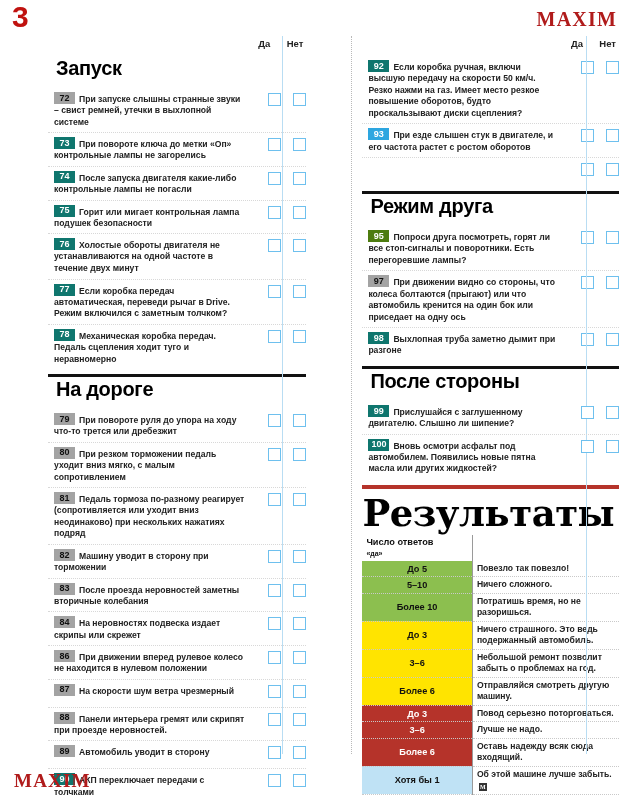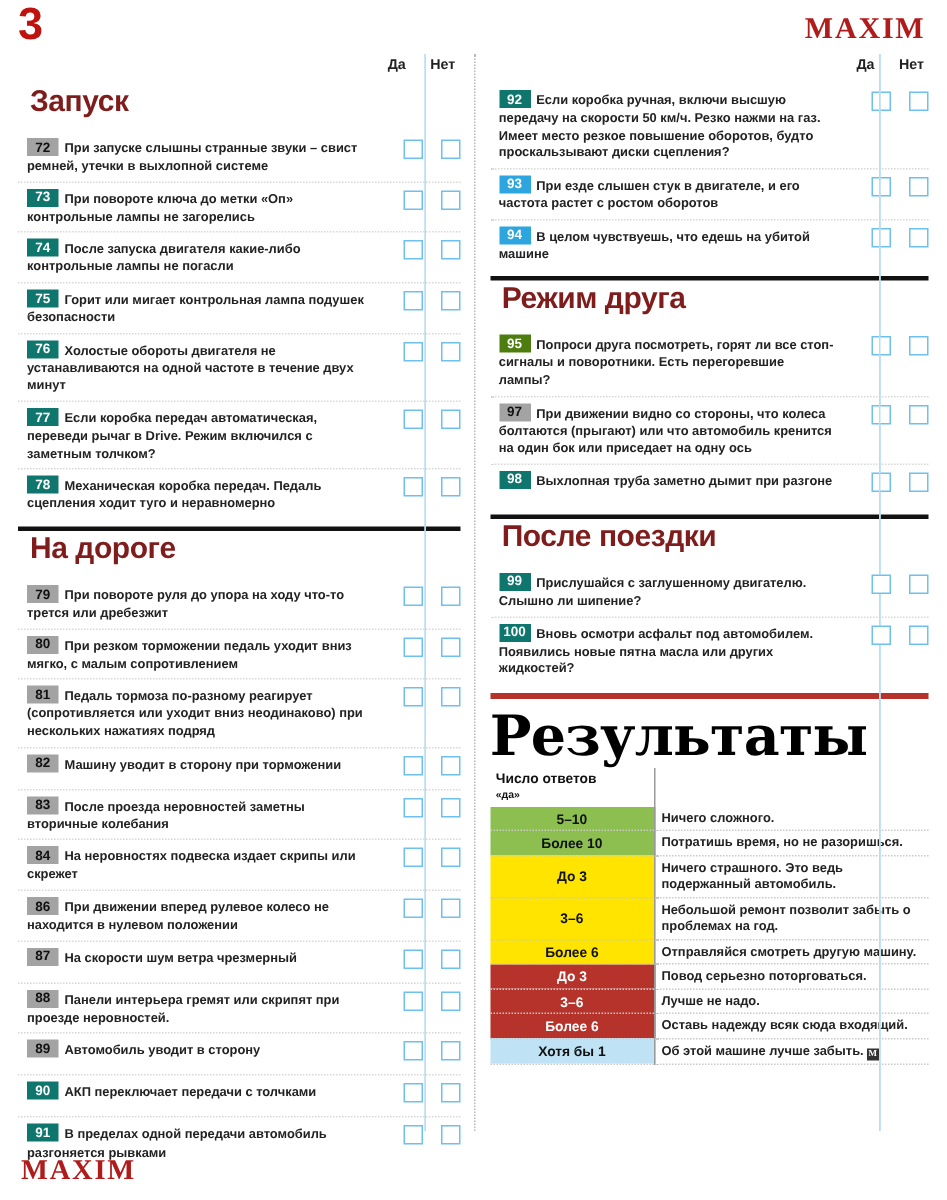--- a/index.html
+++ b/index.html
@@ -42,31 +42,32 @@
 
   
   .columns {
     display: flex;
     padding: 0 12px;
     height: 718px;
   }
   .col {
     width: 50%;
     position: relative;
+    margin-left: 36px;
   }
   .col-left { padding-right: 9px; }
   .col-right { padding-left: 10px; border-left: 1px dotted #b9b9b9; }
 
   
   .section-title {
     font-size: 20px;
     font-weight: bold;
     letter-spacing: -0.3px;
     margin: 1px 0 8px 8px;
-    color: #7f1d1d;
+    color: #000000;
   }
   .col-head {
     position: relative;
     height: 20px;
   }
   .yn-head {
     position: absolute;
     top: 2px;
     font-size: 9.5px;
     font-weight: bold;
@@ -397,21 +398,20 @@
             </div>
           </div>
           <div class="qrow">
             <div class="qtext-wrap"><span class="badge blue">93</span><span>При езде слышен стук в двигателе, и его частота растет с ростом оборотов</span></div>
             <div class="boxes">
               <div class="chk"></div>
               <div class="chk"></div>
             </div>
           </div>
           <div class="qrow">
-            <div class="qtext-wrap"><span class="badge blue">94</span><span>В целом чувствуешь, что едешь на убитой машине</span></div>
             <div class="boxes">
               <div class="chk"></div>
               <div class="chk"></div>
             </div>
           </div>
         </div>
         <div class="rule-thick"></div>
         <div class="section-title">Режим друга</div>
         <div class="qlist">
           <div class="divider-v"></div>
@@ -431,21 +431,21 @@
           </div>
           <div class="qrow">
             <div class="qtext-wrap"><span class="badge red">98</span><span>Выхлопная труба заметно дымит при разгоне</span></div>
             <div class="boxes">
               <div class="chk"></div>
               <div class="chk"></div>
             </div>
           </div>
         </div>
         <div class="rule-thick"></div>
-        <div class="section-title">После поездки</div>
+        <div class="section-title">После стороны</div>
         <div class="qlist">
           <div class="divider-v"></div>
           <div class="qrow">
             <div class="qtext-wrap"><span class="badge red">99</span><span>Прислушайся с заглушенному двигателю. Слышно ли шипение?</span></div>
             <div class="boxes">
               <div class="chk"></div>
               <div class="chk"></div>
             </div>
           </div>
           <div class="qrow">
@@ -461,20 +461,24 @@
     <div class="rule-red"></div>
     <div class="results-title">Результаты</div>
 
     <table class="res-table">
       <tbody id="results-body">
           <tr class="hdr-row">
             <td class="hdr-key"><span>Число ответов</span><span class="sub">«да»</span></td>
             <td></td>
           </tr>
           <tr>
+            <td class="res-key tone-green">До 5</td>
+            <td class="res-val"><span>Повезло так повезло!</span></td>
+          </tr>
+          <tr>
             <td class="res-key tone-green">5–10</td>
             <td class="res-val"><span>Ничего сложного.</span></td>
           </tr>
           <tr>
             <td class="res-key tone-green">Более 10</td>
             <td class="res-val"><span>Потратишь время, но не разоришься.</span></td>
           </tr>
           <tr>
             <td class="res-key tone-yellow">До 3</td>
             <td class="res-val"><span>Ничего страшного. Это ведь подержанный автомобиль.</span></td>

